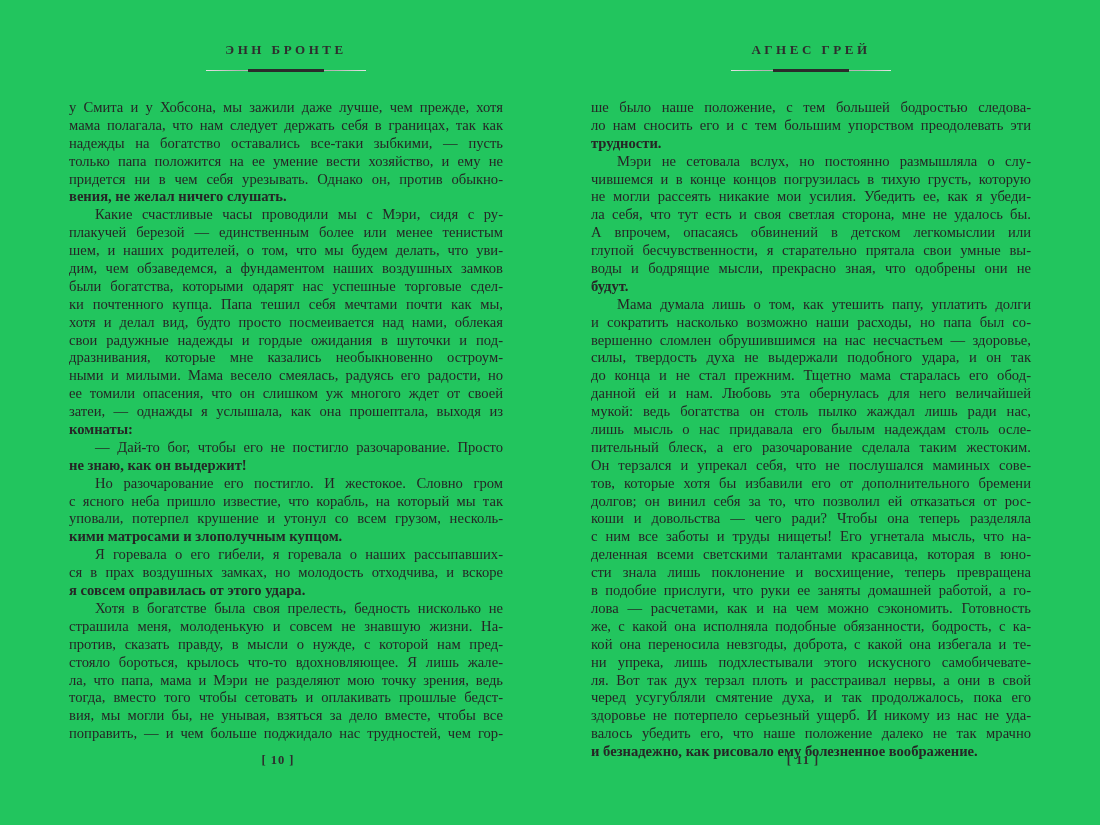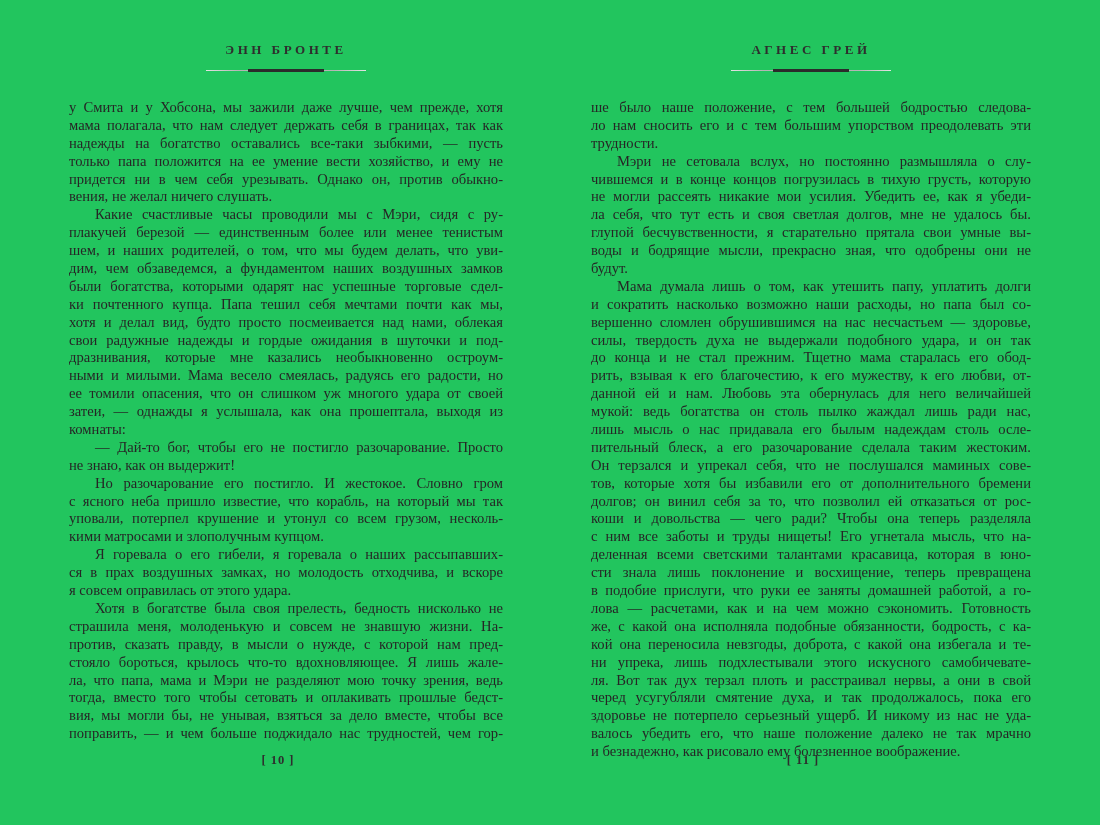--- a/index.html
+++ b/index.html
@@ -75,21 +75,21 @@
     color: #262626;
     margin-top: 28px;
   }
   .line {
     text-align: justify;
     text-align-last: justify;
     white-space: nowrap;
     height: 17.9px;
   }
   .line.in { padding-left: 26px; }
-  .line.pe { text-align-last: left; }
+  .line.pe { text-align-last: left; font-weight: bold; }
 
   .folio {
     position: absolute;
     top: 753px;
     left: 0;
     right: 16px;
     text-align: center;
     font-size: 12.5px;
     font-weight: 700;
     letter-spacing: 1px;
@@ -115,21 +115,21 @@
           <div class="line in">Какие счастливые часы проводили мы с Мэри, сидя с ру-</div>
           <div class="line">плакучей березой — единственным более или менее тенистым</div>
           <div class="line">шем, и наших родителей, о том, что мы будем делать, что уви-</div>
           <div class="line">дим, чем обзаведемся, а фундаментом наших воздушных замков</div>
           <div class="line">были богатства, которыми одарят нас успешные торговые сдел-</div>
           <div class="line">ки почтенного купца. Папа тешил себя мечтами почти как мы,</div>
           <div class="line">хотя и делал вид, будто просто посмеивается над нами, облекая</div>
           <div class="line">свои радужные надежды и гордые ожидания в шуточки и под-</div>
           <div class="line">дразнивания, которые мне казались необыкновенно остроум-</div>
           <div class="line">ными и милыми. Мама весело смеялась, радуясь его радости, но</div>
-          <div class="line">ее томили опасения, что он слишком уж многого удара от своей</div>
+          <div class="line">ее томили опасения, что он слишком уж многого ждет от своей</div>
           <div class="line">затеи, — однажды я услышала, как она прошептала, выходя из</div>
           <div class="line pe">комнаты:</div>
           <div class="line in">— Дай-то бог, чтобы его не постигло разочарование. Просто</div>
           <div class="line pe">не знаю, как он выдержит!</div>
           <div class="line in">Но разочарование его постигло. И жестокое. Словно гром</div>
           <div class="line">с ясного неба пришло известие, что корабль, на который мы так</div>
           <div class="line">уповали, потерпел крушение и утонул со всем грузом, несколь-</div>
           <div class="line pe">кими матросами и злополучным купцом.</div>
           <div class="line in">Я горевала о его гибели, я горевала о наших рассыпавших-</div>
           <div class="line">ся в прах воздушных замках, но молодость отходчива, и вскоре</div>
@@ -151,30 +151,30 @@
     <div class="col">
       <div class="running-head">АГНЕС ГРЕЙ</div>
       <div class="rule"></div>
       <div class="bodytext">
           <div class="line">ше было наше положение, с тем большей бодростью следова-</div>
           <div class="line">ло нам сносить его и с тем большим упорством преодолевать эти</div>
           <div class="line pe">трудности.</div>
           <div class="line in">Мэри не сетовала вслух, но постоянно размышляла о слу-</div>
           <div class="line">чившемся и в конце концов погрузилась в тихую грусть, которую</div>
           <div class="line">не могли рассеять никакие мои усилия. Убедить ее, как я убеди-</div>
-          <div class="line">ла себя, что тут есть и своя светлая долгов, мне не удалось бы.</div>
+          <div class="line">ла себя, что тут есть и своя светлая сторона, мне не удалось бы.</div>
+          <div class="line">А впрочем, опасаясь обвинений в детском легкомыслии или</div>
           <div class="line">глупой бесчувственности, я старательно прятала свои умные вы-</div>
           <div class="line">воды и бодрящие мысли, прекрасно зная, что одобрены они не</div>
           <div class="line pe">будут.</div>
           <div class="line in">Мама думала лишь о том, как утешить папу, уплатить долги</div>
           <div class="line">и сократить насколько возможно наши расходы, но папа был со-</div>
           <div class="line">вершенно сломлен обрушившимся на нас несчастьем — здоровье,</div>
           <div class="line">силы, твердость духа не выдержали подобного удара, и он так</div>
           <div class="line">до конца и не стал прежним. Тщетно мама старалась его обод-</div>
-          <div class="line">рить, взывая к его благочестию, к его мужеству, к его любви, от-</div>
           <div class="line">данной ей и нам. Любовь эта обернулась для него величайшей</div>
           <div class="line">мукой: ведь богатства он столь пылко жаждал лишь ради нас,</div>
           <div class="line">лишь мысль о нас придавала его былым надеждам столь осле-</div>
           <div class="line">пительный блеск, а его разочарование сделала таким жестоким.</div>
           <div class="line">Он терзался и упрекал себя, что не послушался маминых сове-</div>
           <div class="line">тов, которые хотя бы избавили его от дополнительного бремени</div>
           <div class="line">долгов; он винил себя за то, что позволил ей отказаться от рос-</div>
           <div class="line">коши и довольства — чего ради? Чтобы она теперь разделяла</div>
           <div class="line">с ним все заботы и труды нищеты! Его угнетала мысль, что на-</div>
           <div class="line">деленная всеми светскими талантами красавица, которая в юно-</div>

